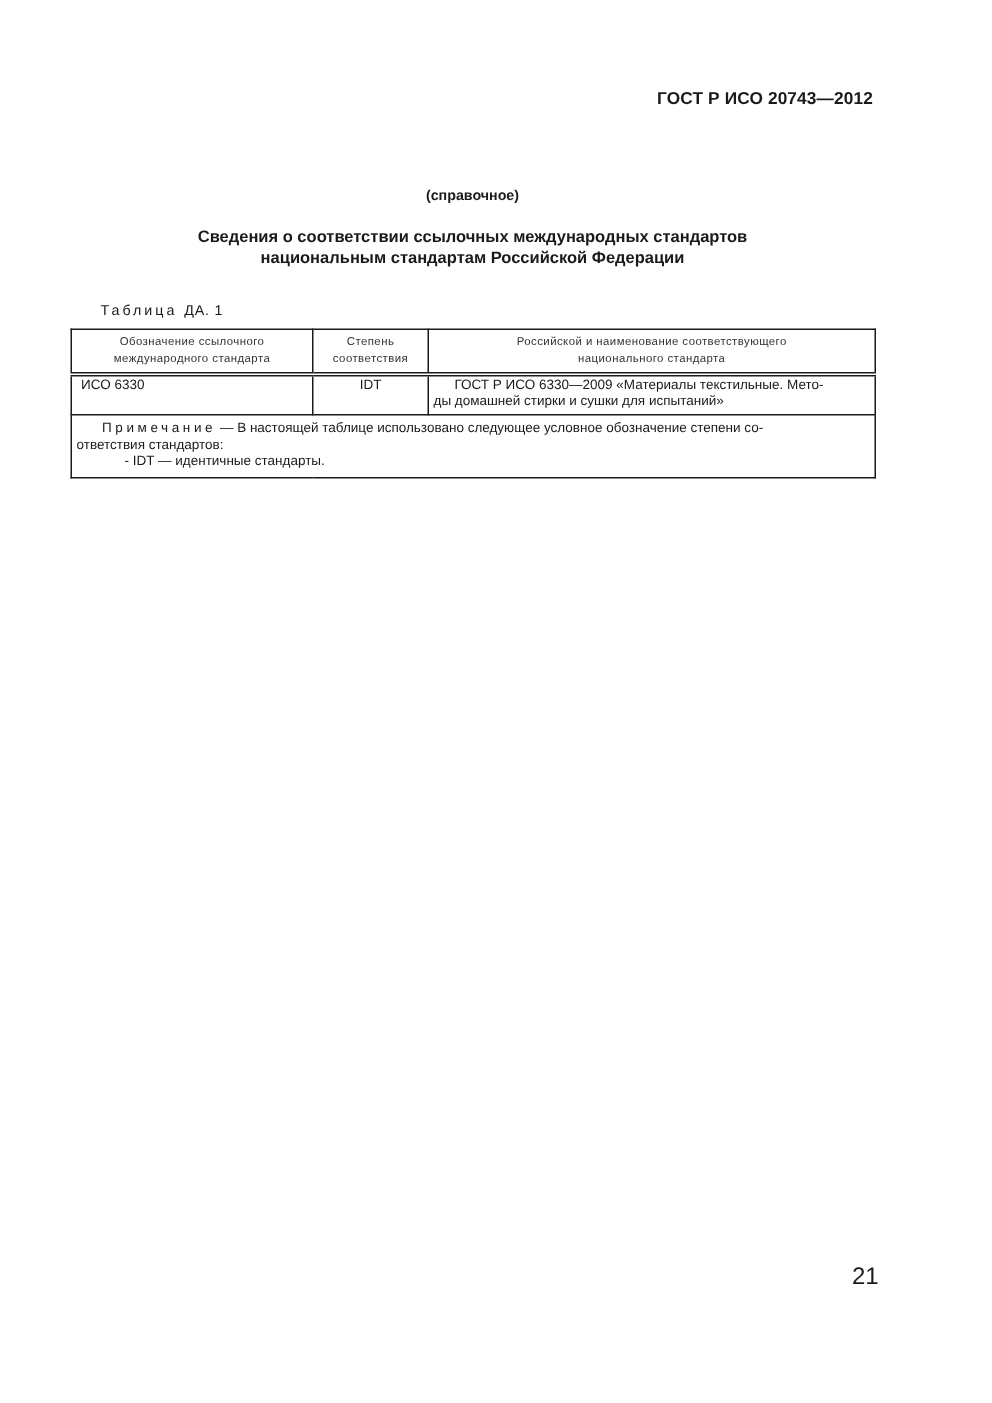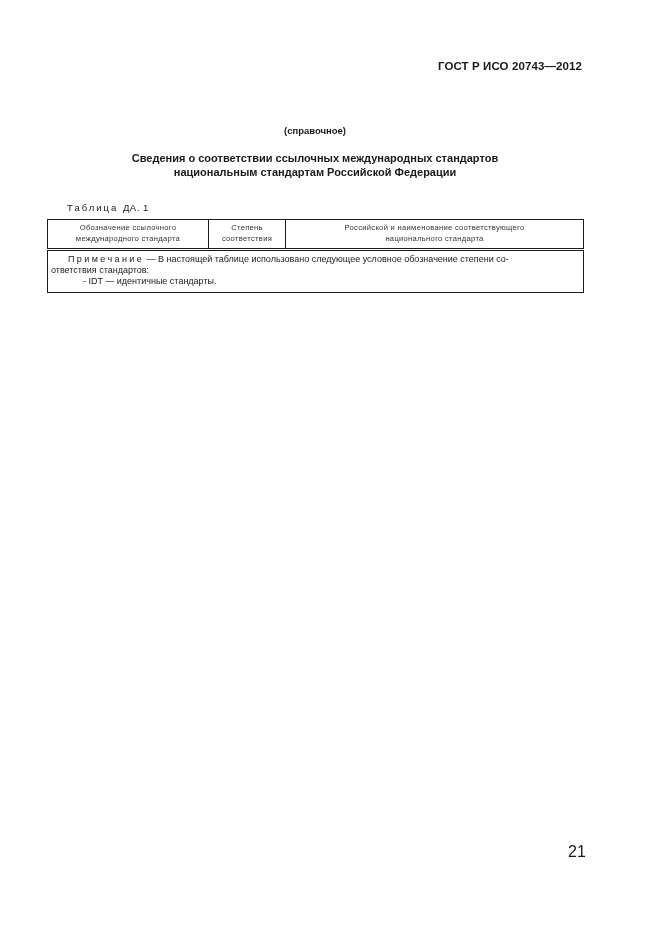--- a/index.html
+++ b/index.html
@@ -80,20 +80,28 @@
     </th>
     <th class="c2">
       <div>Степень</div>
       <div>соответствия</div>
     </th>
     <th>
       <div>Российской и наименование соответствующего</div>
       <div>национального стандарта</div>
     </th>
   </tr>
+  <tr class="row-data">
+    <td class="cell-left">ИСО 6330</td>
+    <td class="cell-center">IDT</td>
+    <td class="cell-text">
+      <div>ГОСТ Р ИСО 6330—2009 «Материалы текстильные. Мето-</div>
+      <div style="text-indent:0">ды домашней стирки и сушки для испытаний»</div>
+    </td>
+  </tr>
   <tr>
     <td colspan="3" class="note-cell">
       <div class="note-line1"><span class="spaced">Примечание</span><span> — В настоящей таблице использовано следующее условное обозначение степени со-</span></div>
       <div>ответствия стандартов:</div>
       <div class="note-item">- IDT — идентичные стандарты.</div>
     </td>
   </tr>
 </tbody>
   </table>
 

